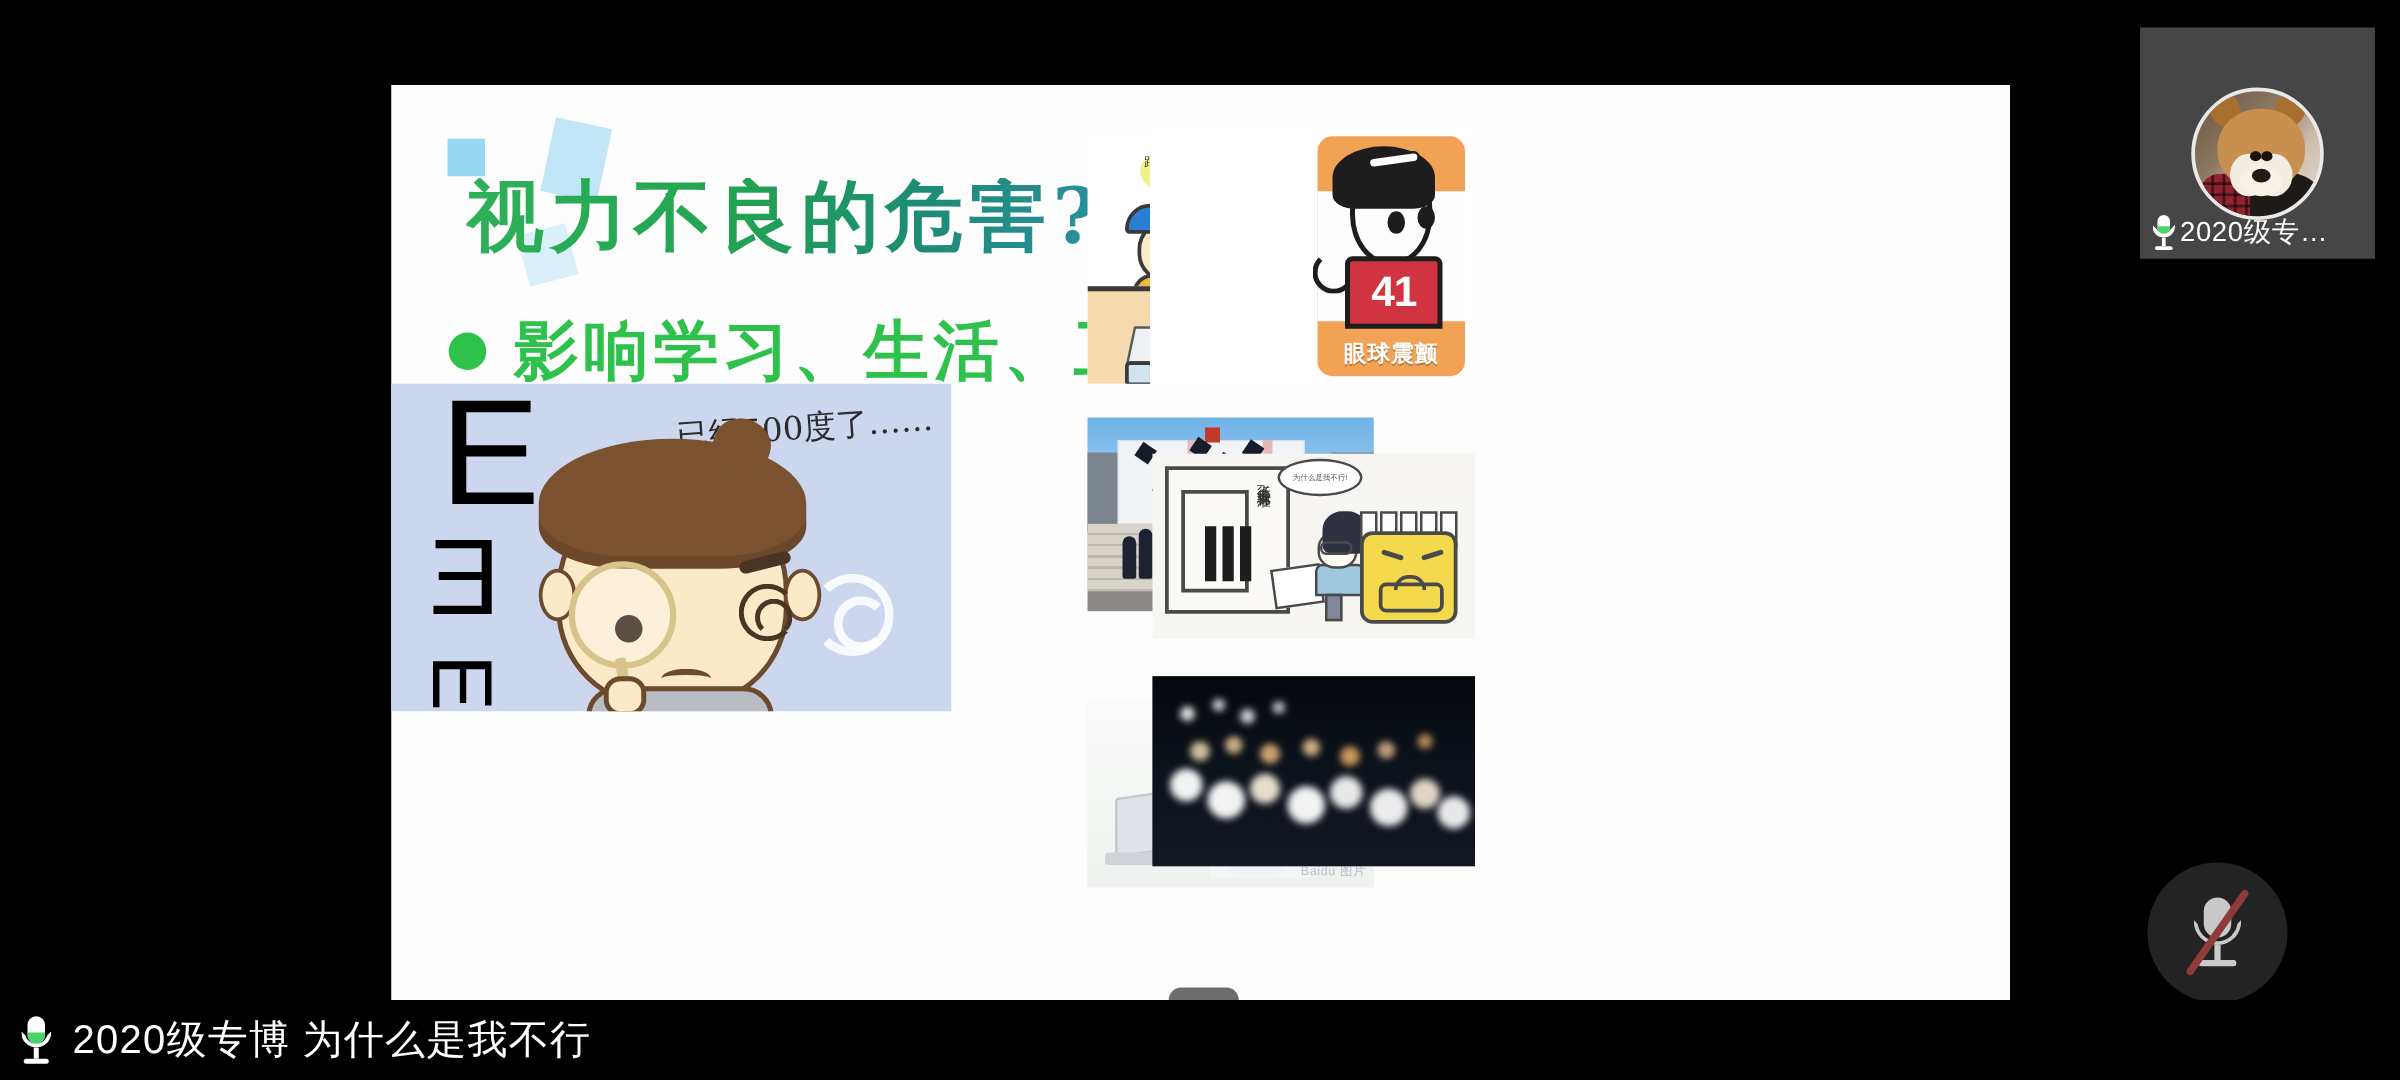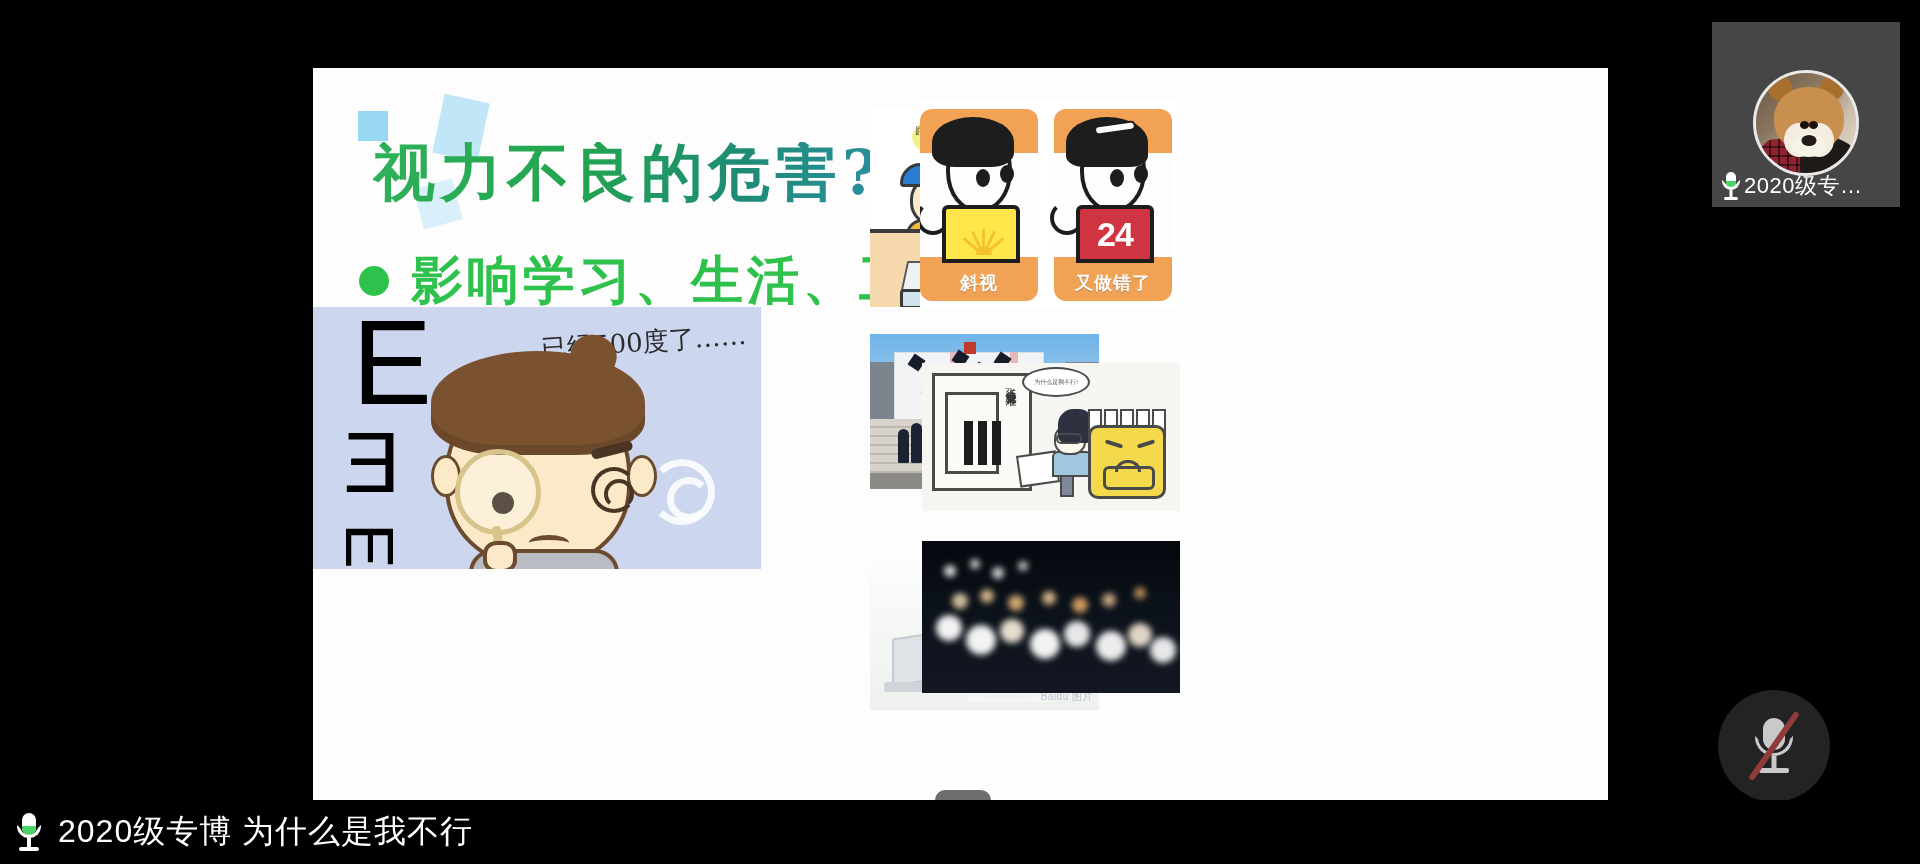--- a/index.html
+++ b/index.html
@@ -382,56 +382,35 @@
           <div class="arm"></div>
       </div>
       <div class="desk">
         <div class="paper p1"></div>
           <div class="paper p2"></div>
           <div class="pencase"></div>
       </div>
     </div>
 
     <div class="pic" id="pic-cards">
-      <div class="ocard left">
-        <div class="white"></div>
-        <div class="kidhead">
-            <div class="ch">
-              <div class="eye e-a"></div>
-              <div class="eye e-b"></div>
-            </div>
-            <div class="curl"></div>
-          </div>
-        <div class="armwire"></div>
-        <div class="shirt">
-            <div class="sunburst">
-              <i style="transform:rotate(-50deg)"></i>
-              <i style="transform:rotate(-25deg)"></i>
-              <i></i>
-              <i style="transform:rotate(25deg)"></i>
-              <i style="transform:rotate(50deg)"></i>
-            </div>
-          </div>
-        <div class="cap-label">斜视</div>
-      </div>
       <div class="ocard right">
         <div class="white"></div>
         <div class="kidhead">
             <div class="ch">
               <div class="eye e-a"></div>
               <div class="eye e-b"></div>
             </div>
             <div class="curl"></div>
             <div class="band"></div>
           </div>
         <div class="armwire"></div>
         <div class="shirt">
-            <div class="num">24</div>
+            <div class="num">41</div>
           </div>
-        <div class="cap-label">又做错了</div>
+        <div class="cap-label">眼球震颤</div>
       </div>
     </div>
 
     <div class="pic" id="pic-grad">
       <div class="sky"></div>
       <div class="side l"></div>
         <div class="side r"></div>
       <div class="bldg"></div>
       <div class="emblem"></div>
       <div class="stairs"></div>

